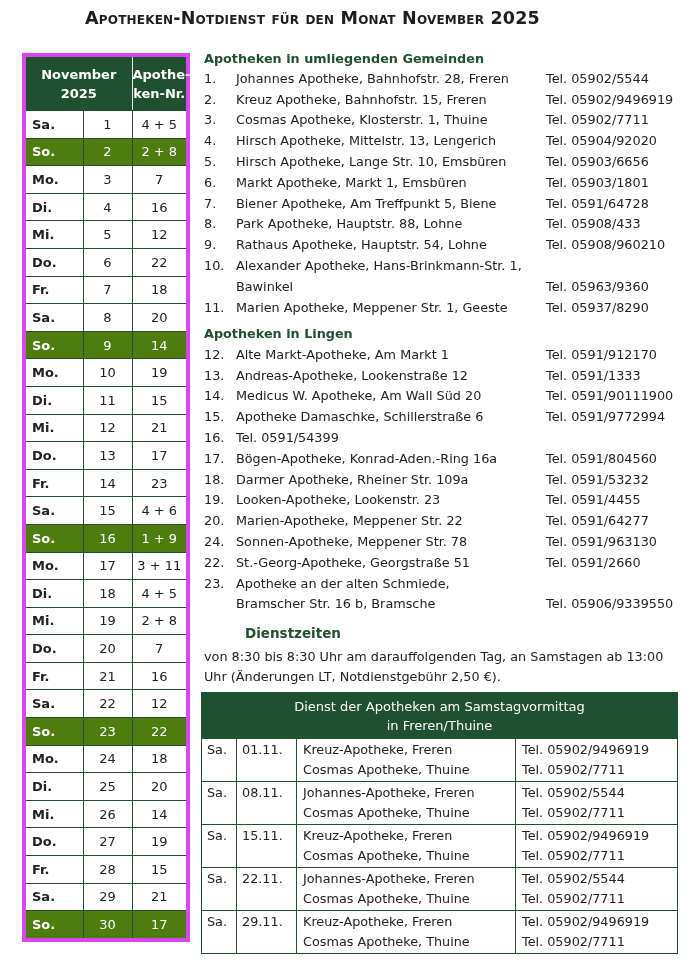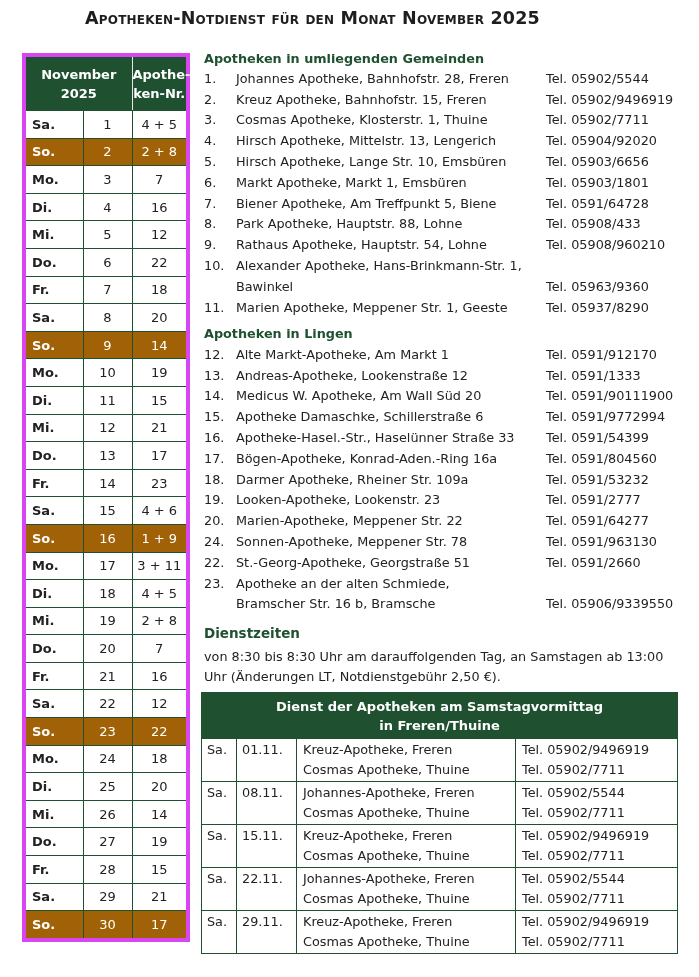--- a/index.html
+++ b/index.html
@@ -11,37 +11,37 @@
 
   
   .cal { position: absolute; left: 22px; top: 53px; width: 164px;
          border: 4px solid #d946ef; border-collapse: collapse; table-layout: fixed; }
   .cal td, .cal th { border: 1.5px solid #1f5130; padding: 0; height: 26.6px;
                      font-size: 13px; text-align: center; }
   .cal th { background: #1f5130; color: #fff; font-weight: bold; height: 53px;
             font-size: 13px; line-height: 19px; border-right: 1.5px solid #e8e8e8; }
   .cal th:last-child { border-right: 1.5px solid #1f5130; }
   .cal td.dow { text-align: left; padding-left: 6px; font-weight: bold; }
-  .cal tr.sun td { background: #a16207; color: #fff; border-left-color: #e8e8e8; border-top-color:#1f5130; border-bottom-color:#1f5130;}
+  .cal tr.sun td { background: #4d7c0f; color: #fff; border-left-color: #e8e8e8; border-top-color:#1f5130; border-bottom-color:#1f5130;}
   .cal tr.sun td.dow { border-left-color: #1f5130; }
 
   
   .sec-head { position: absolute; left: 204px; font-weight: bold; font-size: 12.8px; color: #1f5130; }
   .list { position: absolute; left: 204px; width: 480px; font-size: 12.8px; }
   .li { display: flex; height: 20.8px; align-items: center; white-space: nowrap; }
   .li .num { width: 32px; }
   .li .name { width: 310px; }
   .li .tel { flex: 1; }
 
   .hours { position: absolute; left: 204px; top: 647px; width: 480px; font-size: 12.8px; line-height: 20px; }
 
   
   .sat { position: absolute; left: 201px; top: 692px; width: 476px; border-collapse: collapse;
          table-layout: fixed; font-size: 12.8px; }
-  .sat th { background: #1f5130; color: #fff; font-weight: bold; font-size: 13px; height: 43px;
+  .sat th { background: #1f5130; color: #fff; font-weight: normal; font-size: 13px; height: 43px;
             line-height: 19px; border: 1.5px solid #1f5130; text-align: center; }
   .sat td { border: 1.5px solid #1f5130; padding: 1px 5px; vertical-align: top; line-height: 20px; height: 40px; }
   .sat td.c3 { padding-left: 6px; }
 </style>
 </head>
 <body>
 
 <div class="title">Apotheken-Notdienst für den Monat November 2025</div>
 
 <table class="cal">
@@ -297,37 +297,36 @@
       <span class="name">Medicus W. Apotheke, Am Wall Süd 20</span>
       <span class="tel">Tel. 0591/90111900</span>
     </div>
     <div class="li">
       <span class="num">15.</span>
       <span class="name">Apotheke Damaschke, Schillerstraße 6</span>
       <span class="tel">Tel. 0591/9772994</span>
     </div>
     <div class="li">
       <span class="num">16.</span>
-      <span class="name">Apotheke-Hasel.-Str., Haselünner Straße 33</span>
       <span class="tel">Tel. 0591/54399</span>
     </div>
     <div class="li">
       <span class="num">17.</span>
       <span class="name">Bögen-Apotheke, Konrad-Aden.-Ring 16a</span>
       <span class="tel">Tel. 0591/804560</span>
     </div>
     <div class="li">
       <span class="num">18.</span>
       <span class="name">Darmer Apotheke, Rheiner Str. 109a</span>
       <span class="tel">Tel. 0591/53232</span>
     </div>
     <div class="li">
       <span class="num">19.</span>
       <span class="name">Looken-Apotheke, Lookenstr. 23</span>
-      <span class="tel">Tel. 0591/2777</span>
+      <span class="tel">Tel. 0591/4455</span>
     </div>
     <div class="li">
       <span class="num">20.</span>
       <span class="name">Marien-Apotheke, Meppener Str. 22</span>
       <span class="tel">Tel. 0591/64277</span>
     </div>
     <div class="li">
       <span class="num">24.</span>
       <span class="name">Sonnen-Apotheke, Meppener Str. 78</span>
       <span class="tel">Tel. 0591/963130</span>
@@ -342,21 +341,21 @@
       <span class="name">Apotheke an der alten Schmiede,</span>
       <span class="tel"></span>
     </div>
     <div class="li">
       <span class="num"></span>
       <span class="name"> Bramscher Str. 16 b, Bramsche</span>
       <span class="tel">Tel. 05906/9339550</span>
     </div>
   </div>
 
-<div class="sec-head" style="top:625px; font-size:13.5px;">Dienstzeiten</div>
+<div class="sec-head" style="top:625px; font-size:13.5px;margin-left:41px;">Dienstzeiten</div>
 <div class="hours">von 8:30 bis 8:30 Uhr am darauffolgenden Tag, an Samstagen ab 13:00 Uhr (Änderungen LT, Notdienstgebühr 2,50 €).</div>
 
 <table class="sat">
   <colgroup>
       <col style="width:35px">
       <col style="width:60px">
       <col style="width:219px">
       <col style="width:162px">
     </colgroup>
   <thead>

